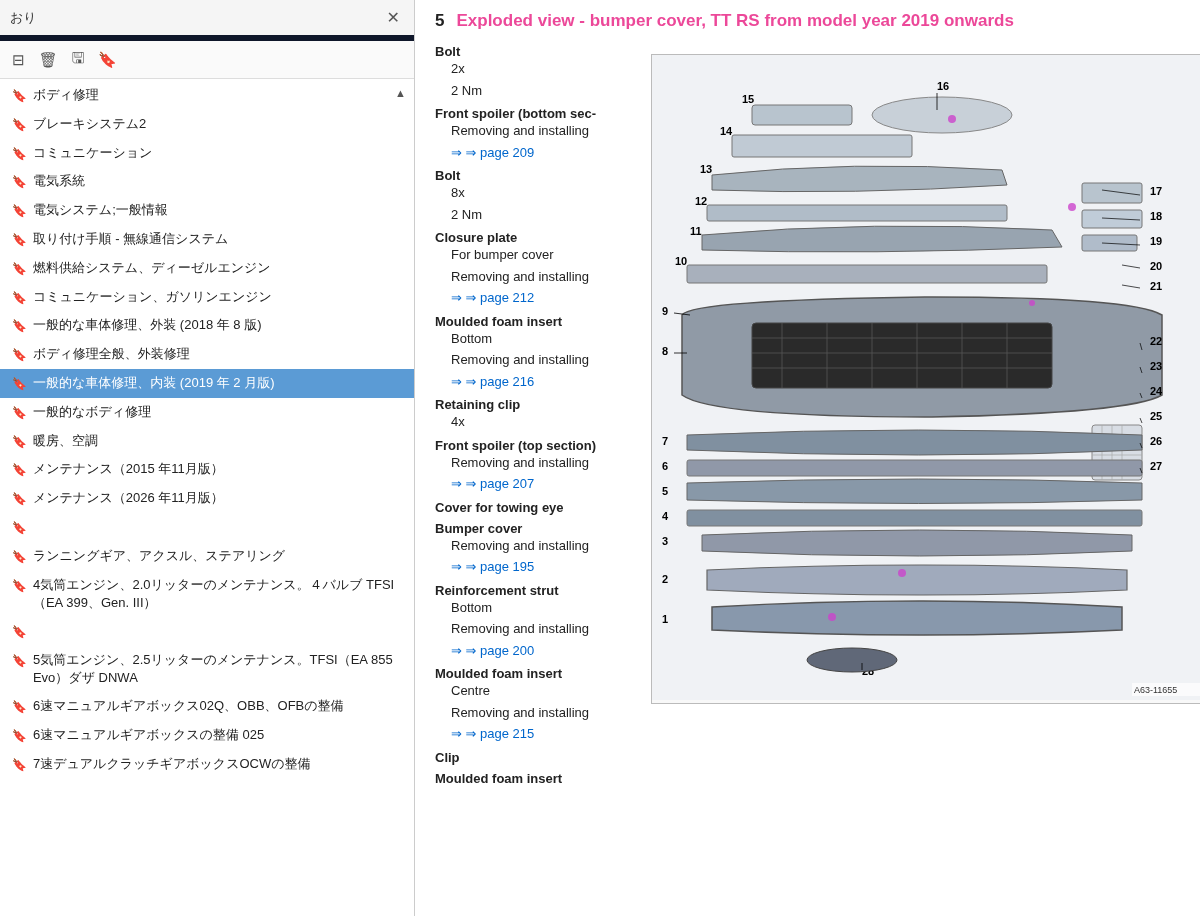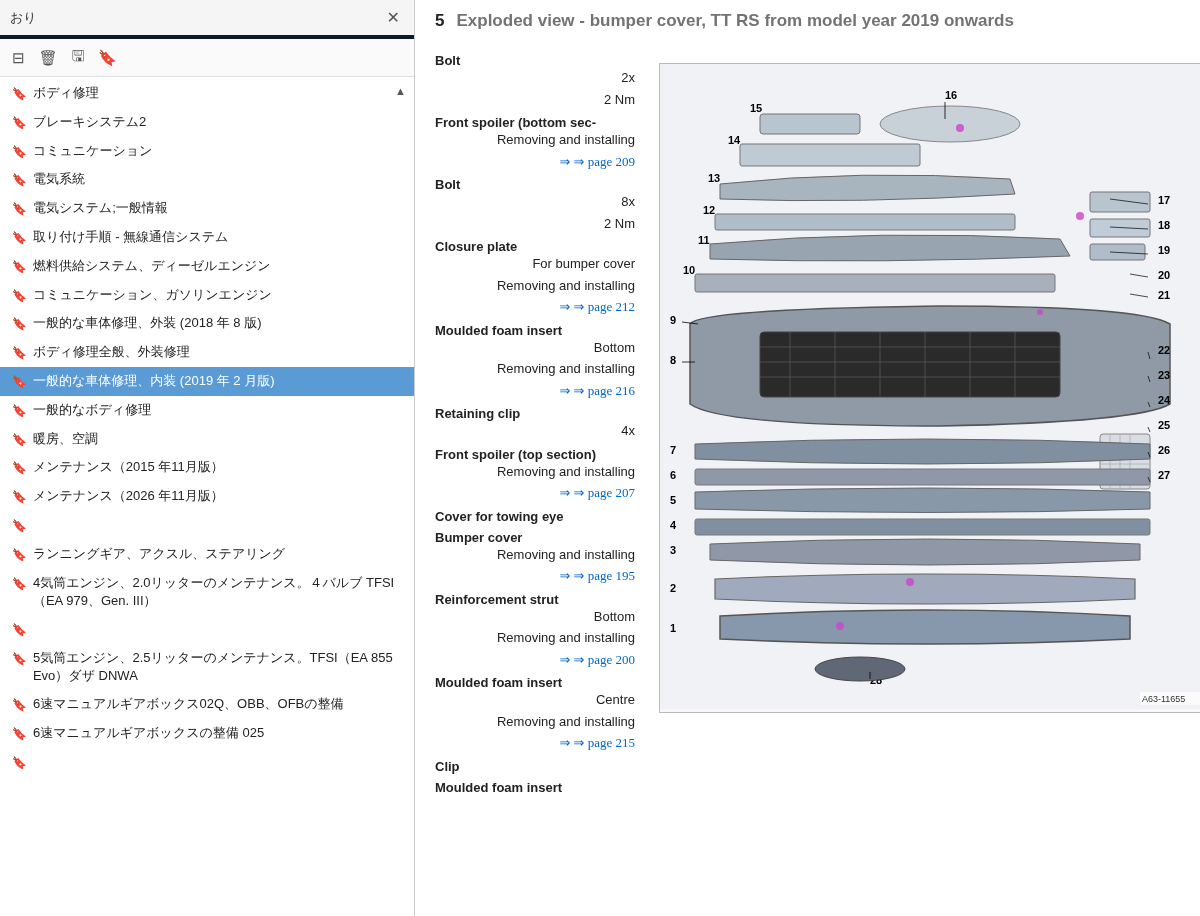--- a/index.html
+++ b/index.html
@@ -16,21 +16,21 @@
       height: 916px;
       overflow: hidden;
     }
 
     .left-header {
       display: flex;
       align-items: center;
       justify-content: space-between;
       padding: 6px 10px;
       background: #f5f5f5;
-      border-bottom: 4px solid #0f172a;
+      border-bottom: 6px solid #0f172a;
     }
 
     .left-header-title {
       font-size: 13px;
       color: #333;
     }
 
     .left-header-icons {
       display: flex;
       gap: 8px;
@@ -105,22 +105,22 @@
       flex: 1;
       background: #fff;
       overflow-y: auto;
       padding: 10px 20px;
       height: 916px;
     }
 
     .page-title {
       font-size: 17px;
       font-weight: bold;
-      color: #737373;
-      margin-bottom: 9px;
+      color: #ec4899;
+      margin-bottom: 0;
       line-height: 1.3;
     }
 
     .page-number {
       font-size: 17px;
       font-weight: bold;
       margin-right: 12px;
       color: #222;
     }
 
@@ -134,45 +134,44 @@
       color: #222;
       line-height: 1.5;
     }
 
     .section-label {
       font-weight: bold;
       font-size: 13px;
       color: #222;
     }
 
-    .indent-1 { padding-left: 16px; text-align: right; }
+    .indent-1 { padding-left: 16px; }
 
     .link-text {
       color: #0066cc;
       text-decoration: none;
       font-size: 13px;
-      font-family: Liberation Serif, serif;
     }
 
     .arrow-link::before {
       content: '⇒ ';
       color: #0066cc;
     }
 
     .diagram-container {
       border: 1px solid #bbb;
       margin: 10px 0 0 0;
       background: #f8f8f8;
       position: relative;
       display: inline-block;
     }
 
     .main-content-wrapper {
       display: flex;
-      gap: 24px;
+      gap: 16px;
       align-items: flex-start;
     }
 
     .text-content {
       flex: 0 0 200px;
       min-width: 180px;
     }
 
     .bottom-content {
       font-size: 13px;
@@ -267,39 +266,40 @@
       </div>
       <div class="bookmark-item">
         <span class="bookmark-icon">🔖</span>
       </div>
       <div class="bookmark-item">
         <span class="bookmark-icon">🔖</span>
         <span>ランニングギア、アクスル、ステアリング</span>
       </div>
       <div class="bookmark-item">
         <span class="bookmark-icon">🔖</span>
-        <span>4気筒エンジン、2.0リッターのメンテナンス。４バルブ TFSI（EA 979、Gen. III）</span>
+        <span>4気筒エンジン、2.0リッターのメンテナンス。４バルブ TFSI（EA 399、Gen. III）</span>
       </div>
       <div class="bookmark-item">
         <span class="bookmark-icon">🔖</span>
       </div>
       <div class="bookmark-item">
         <span class="bookmark-icon">🔖</span>
         <span>5気筒エンジン、2.5リッターのメンテナンス。TFSI（EA 855 Evo）ダザ DNWA</span>
       </div>
       <div class="bookmark-item">
         <span class="bookmark-icon">🔖</span>
         <span>6速マニュアルギアボックス02Q、OBB、OFBの整備</span>
       </div>
       <div class="bookmark-item">
         <span class="bookmark-icon">🔖</span>
         <span>6速マニュアルギアボックスの整備 025</span>
       </div>
       <div class="bookmark-item">
         <span class="bookmark-icon">🔖</span>
+        <span>7速デュアルクラッチギアボックスOCWの整備</span>
       </div>
     </div>
 </div>
 
 <div class="right-panel">
   <div style="display:flex; align-items:baseline; margin-bottom:12px;">
     <span class="page-number">5</span>
     <span class="page-title">Exploded view - bumper cover, TT RS from model year 2019 onwards</span>
   </div>
 

